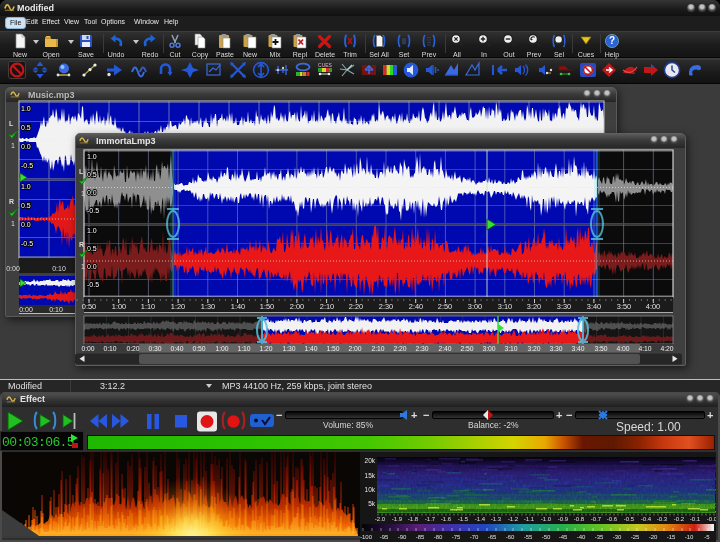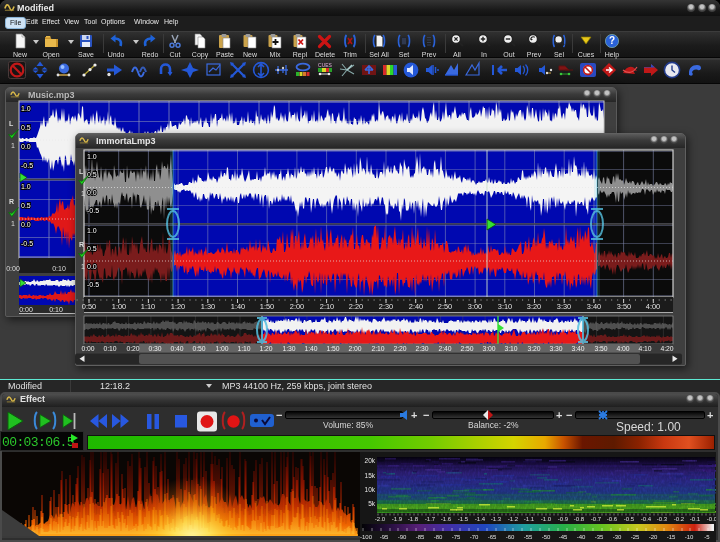--- a/index.html
+++ b/index.html
@@ -625,21 +625,21 @@
 <div style="position:absolute;left:81px;top:190px;font-size:7px;color:#ddd">1</div>
 <div style="position:absolute;left:79px;top:241px;font-size:7px;font-weight:bold;color:#ddd">R</div>
 <svg style="position:absolute;left:77px;top:247px" width="13" height="13" viewBox="0 0 16 16">
       <path d="M2 8l4 5L14 2 6 9z" fill="#1fd41f" stroke="#0a6a0a" stroke-width="1"></path>
     </svg>
 <div style="position:absolute;left:81px;top:263px;font-size:7px;color:#ddd">1</div>
 
 <div style="position:absolute;left:0;top:379px;width:720px;height:27px;background:#262626;border-top:1px solid #5eead4;font-size:9px;color:#e0e0e0">
   <div style="position:absolute;left:8px;top:1px">Modified</div>
   <div style="position:absolute;left:70px;top:0;width:1px;height:13px;background:#111;border-right:1px solid #3a3a3a"></div>
-  <div style="position:absolute;left:100px;top:1px">12:18.2</div>
+  <div style="position:absolute;left:100px;top:1px">3:12.2</div>
   <div style="position:absolute;left:206px;top:4px;width:0;height:0;border-left:3px solid transparent;border-right:3px solid transparent;border-top:4px solid #ccc"></div>
   <div style="position:absolute;left:222px;top:1px">MP3 44100 Hz, 259 kbps, joint stereo</div>
 </div>
 
 <div style="position:absolute;left:0;top:392px;width:720px;height:150px;background:#2e2e2e;border:2px solid #4a4a4a;border-radius:5px 5px 0 0">
   <div style="position:absolute;left:0;top:0;width:716px;height:13px;background:linear-gradient(#4e4e4e,#333 50%,#1f1f1f);border-radius:4px 4px 0 0"></div>
 </div>
 <svg style="position:absolute;left:6px;top:394px" width="10" height="10" viewBox="0 0 12 12">
       <path d="M1 7C2.5 2.5 4.5 2.5 6 6s3 4 5-1" fill="none" stroke="#d8b84a" stroke-width="1.8"></path>
       <path d="M1 9.5h10" stroke="#a08838" stroke-width="1"></path>

